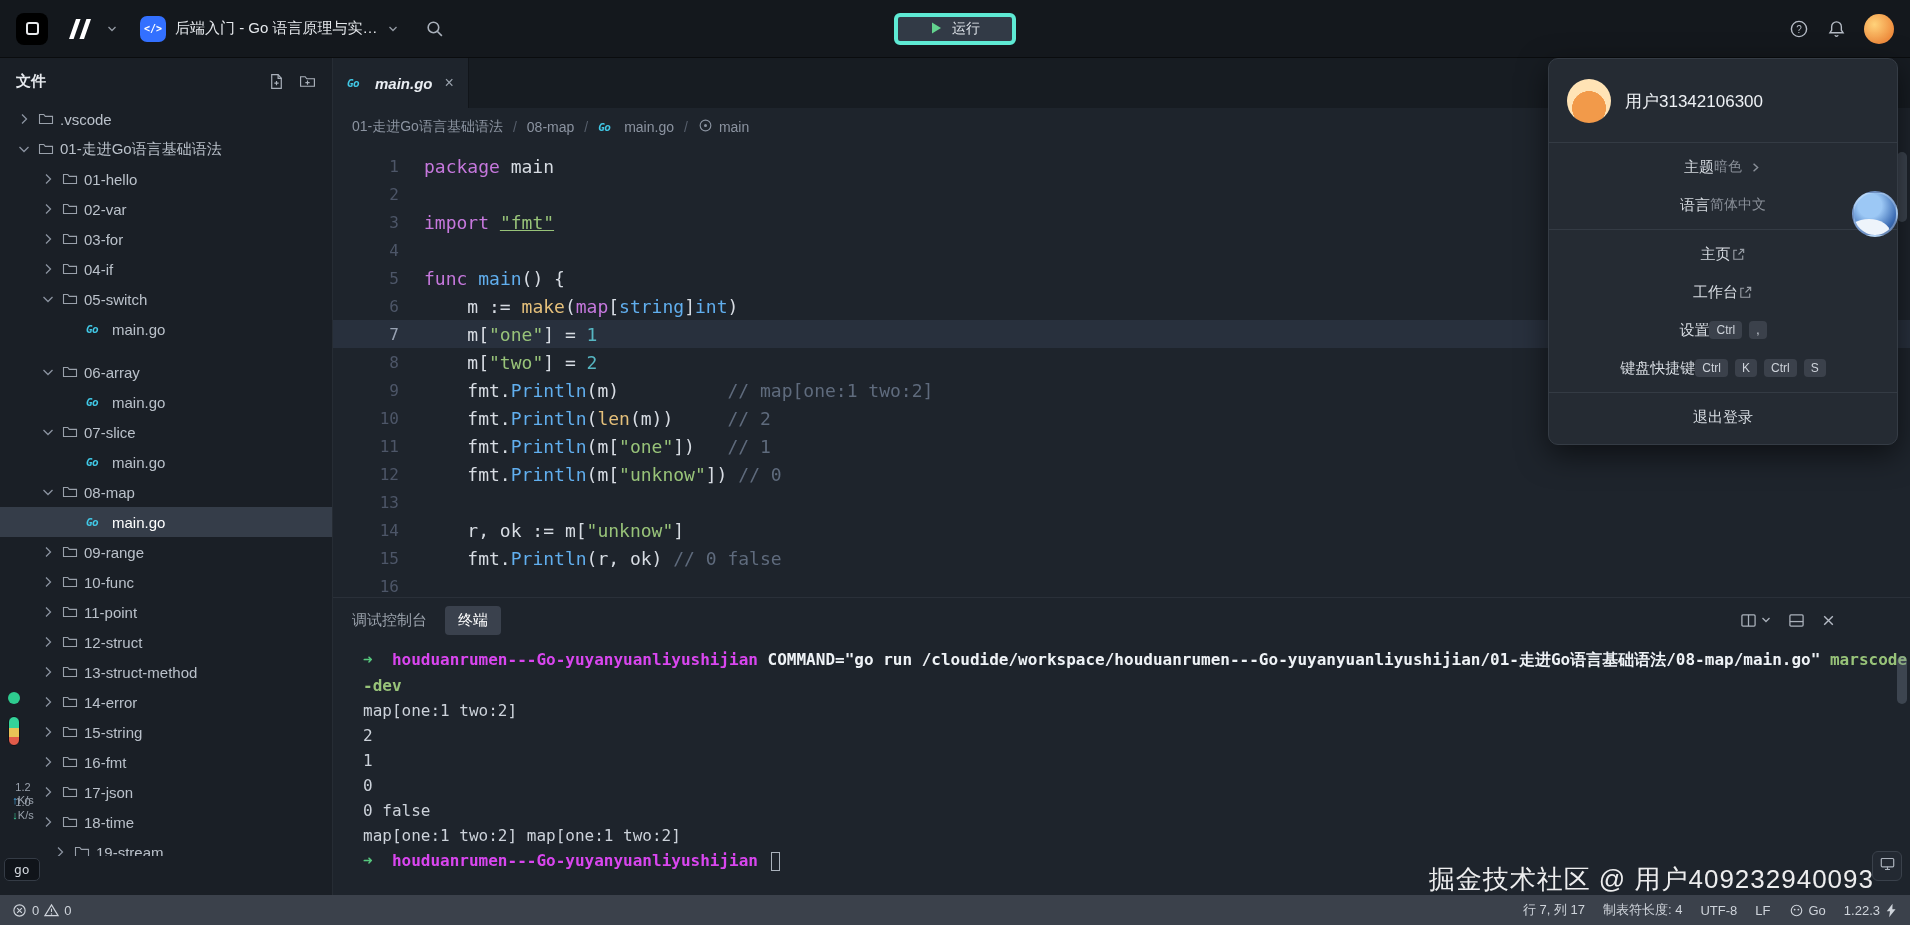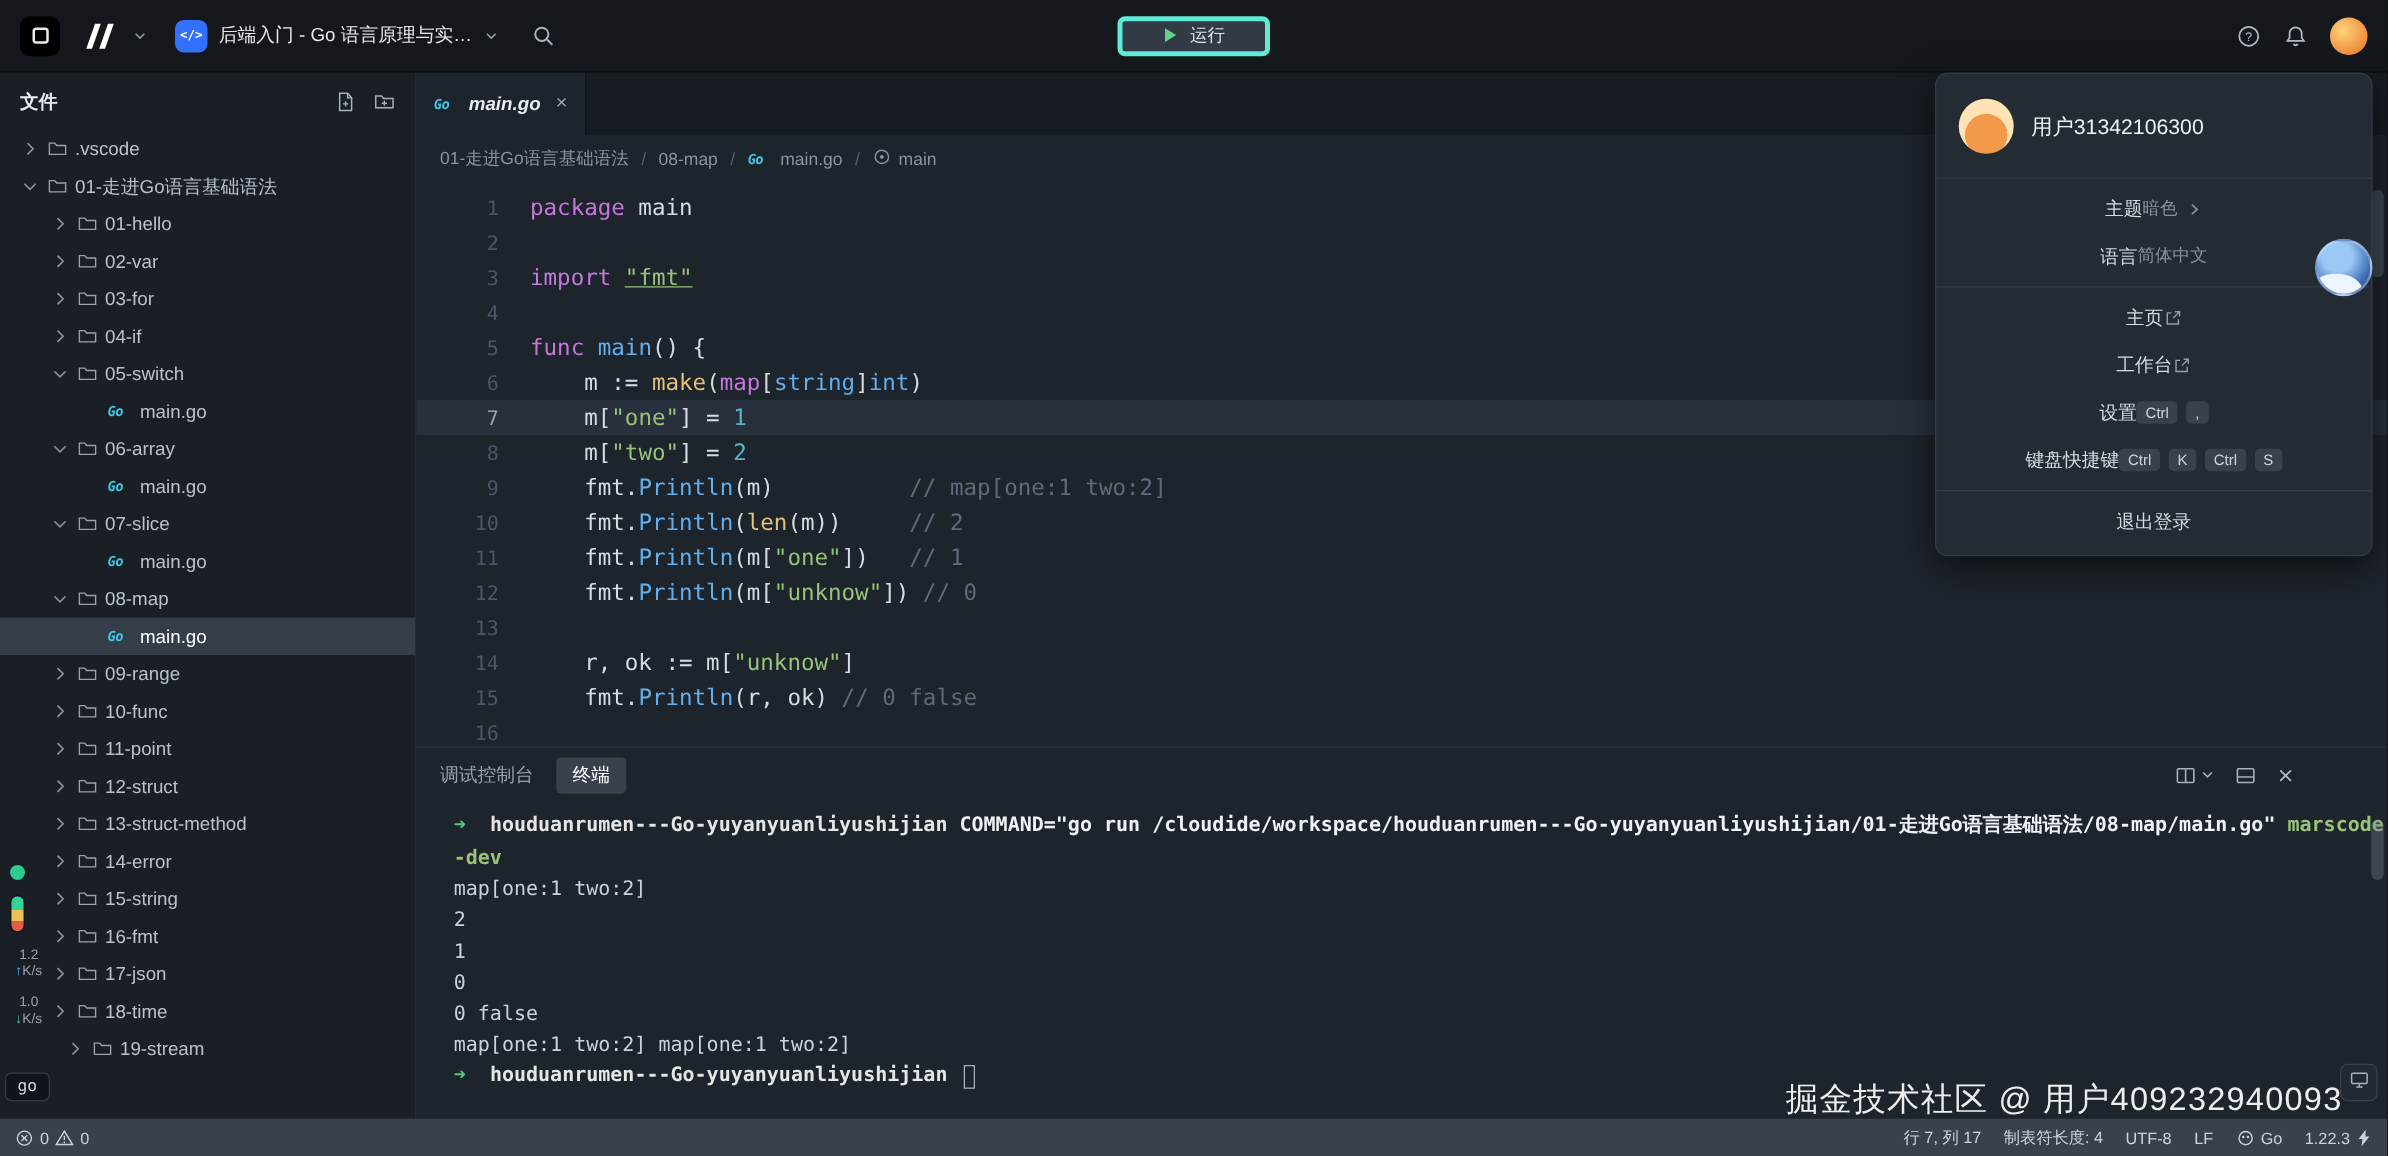--- a/index.html
+++ b/index.html
@@ -70,21 +70,21 @@
   .ptabs{display:flex;align-items:center;gap:18px}
   .ptab{font-size:15px;color:#9aa1ab;cursor:pointer}
   .ptab.active{background:#3a414d;color:#fff;padding:5px 13px;border-radius:4px}
   .panel-actions{display:flex;align-items:center;gap:16px;margin-right:55px}
   .panel-actions .icon{display:flex;cursor:pointer}
   .split-group{display:flex;align-items:center;gap:3px}
   .term{flex:1;position:relative;padding:6px 0 0 30px;font-family:"DejaVu Sans Mono","Liberation Mono",monospace;font-size:16px;overflow:hidden}
   .term-line{position:relative;height:25px;display:flex;align-items:center;overflow:hidden}
   .tl{white-space:pre}
   .t-arrow{color:#57c87e;font-weight:700}
-  .t-dir{color:#e5e5e5;font-weight:700}
+  .t-dir{color:#d946ef;font-weight:700}
   .t-cmd{color:#eef2f6;font-weight:700}
   .t-ok{color:#98c379;font-weight:700}
   .t-out{color:#ccd2da}
   .term-cursor{display:inline-block;width:9px;height:19px;border:1.5px solid #aab2bc;vertical-align:middle;margin-left:3px}
 
   
   .statusbar{height:30px;background:#3b414b;display:flex;align-items:center;justify-content:space-between;padding:0 12px;font-size:13px;color:#ced3da;position:relative;z-index:25}
   .sb-left,.sb-right{display:flex;align-items:center;gap:18px}
   .sb-left{gap:14px}
   .sb-item{display:flex;align-items:center;gap:5px;cursor:pointer;white-space:nowrap}
@@ -277,21 +277,21 @@
                 <path d="M1.5 3.5h4.3l1.5 1.9h7.2v7.1h-13z" fill="none" stroke="#9aa1ab" stroke-width="1.1"></path>
               </svg>
             </span>
             <span class="tree-label">05-switch</span>
           </div>
           <div class="tree-row" style="padding-left: 64px;">
             <span class="icon spacer"></span>
             <span class="gofile">Go</span>
             <span class="tree-label">main.go</span>
           </div>
-          <div class="tree-row" style="padding-left: 40px;">
+          <div class="tree-row" style="padding-left: 40px; margin-top: 13px;">
             <span class="icon">
               <svg width="16" height="16" viewBox="0 0 16 16">
                 <path d="M3.5 6l4.5 4.5L12.5 6" fill="none" stroke="#8b93a0" stroke-width="1.3"></path>
               </svg>
             </span>
             <span class="icon">
               <svg width="17" height="16" viewBox="0 0 16 16">
                 <path d="M1.5 3.5h4.3l1.5 1.9h7.2v7.1h-13z" fill="none" stroke="#9aa1ab" stroke-width="1.1"></path>
               </svg>
             </span>
@@ -478,21 +478,21 @@
               <svg width="17" height="16" viewBox="0 0 16 16">
                 <path d="M1.5 3.5h4.3l1.5 1.9h7.2v7.1h-13z" fill="none" stroke="#9aa1ab" stroke-width="1.1"></path>
               </svg>
             </span>
             <span class="tree-label">19-stream</span>
           </div>
         </div>
 
       <span class="green-dot"></span>
       <span class="gauge"></span>
-      <div class="net" style="top:700px">
+      <div class="net" style="top:723px">
         <div>1.2</div>
         <div><span class="up-arrow">↑</span><span>K/s</span></div>
       </div>
       <div class="net" style="top:738px">
         <div>1.0</div>
         <div><span class="down-arrow">↓</span><span>K/s</span></div>
       </div>
       <span class="lang-badge">go</span>
     </aside>
 

